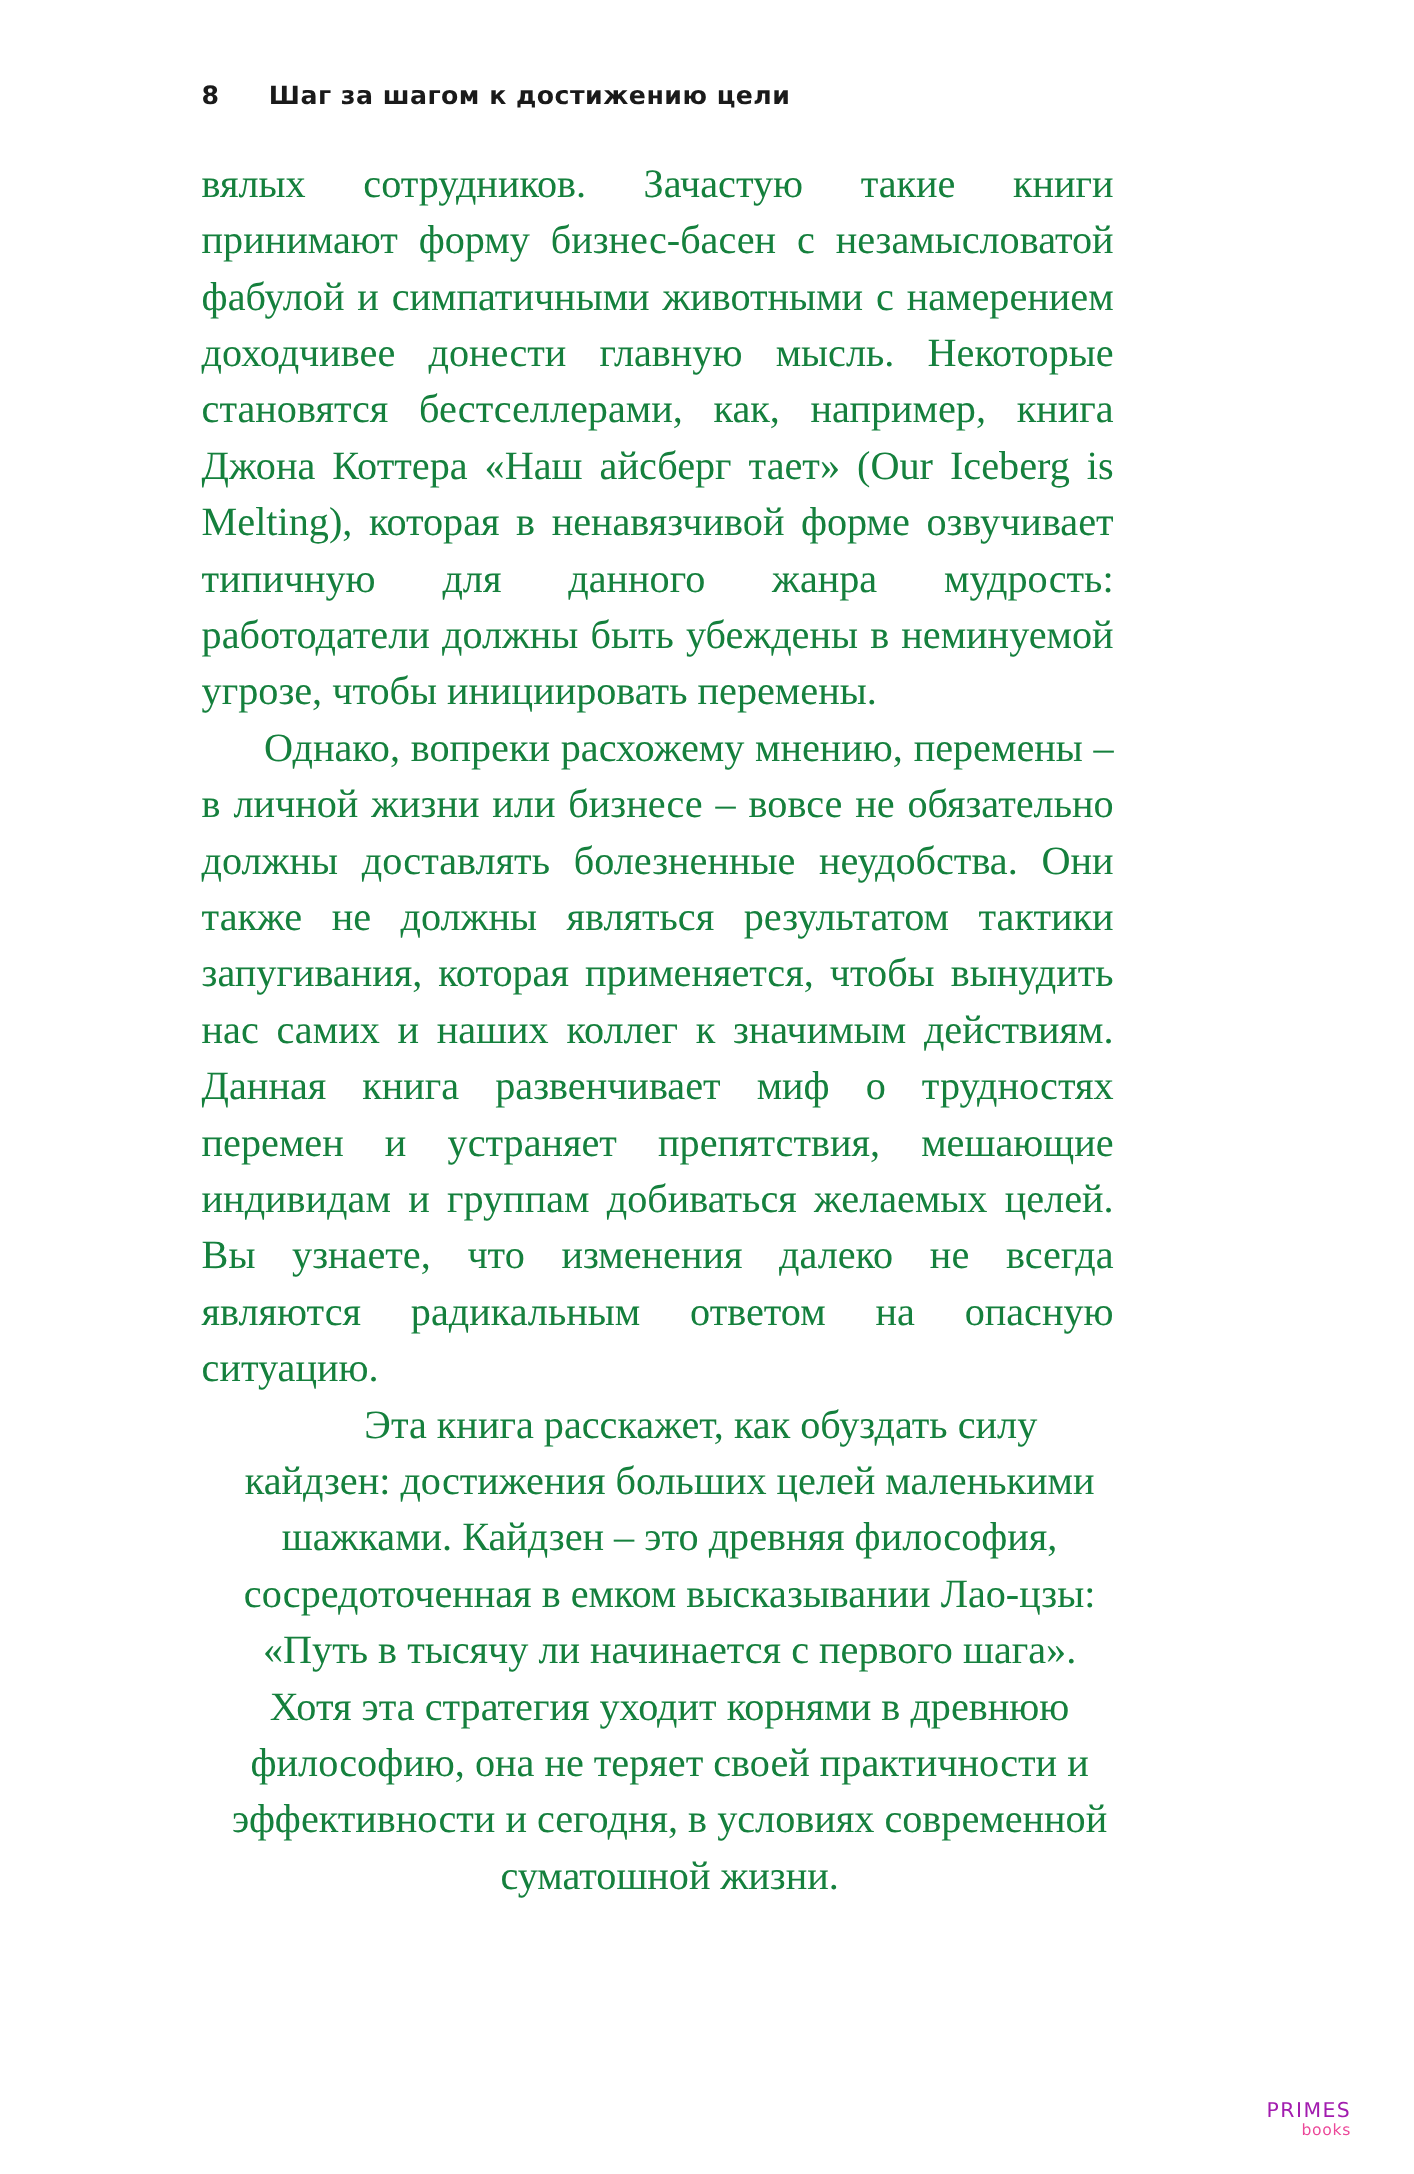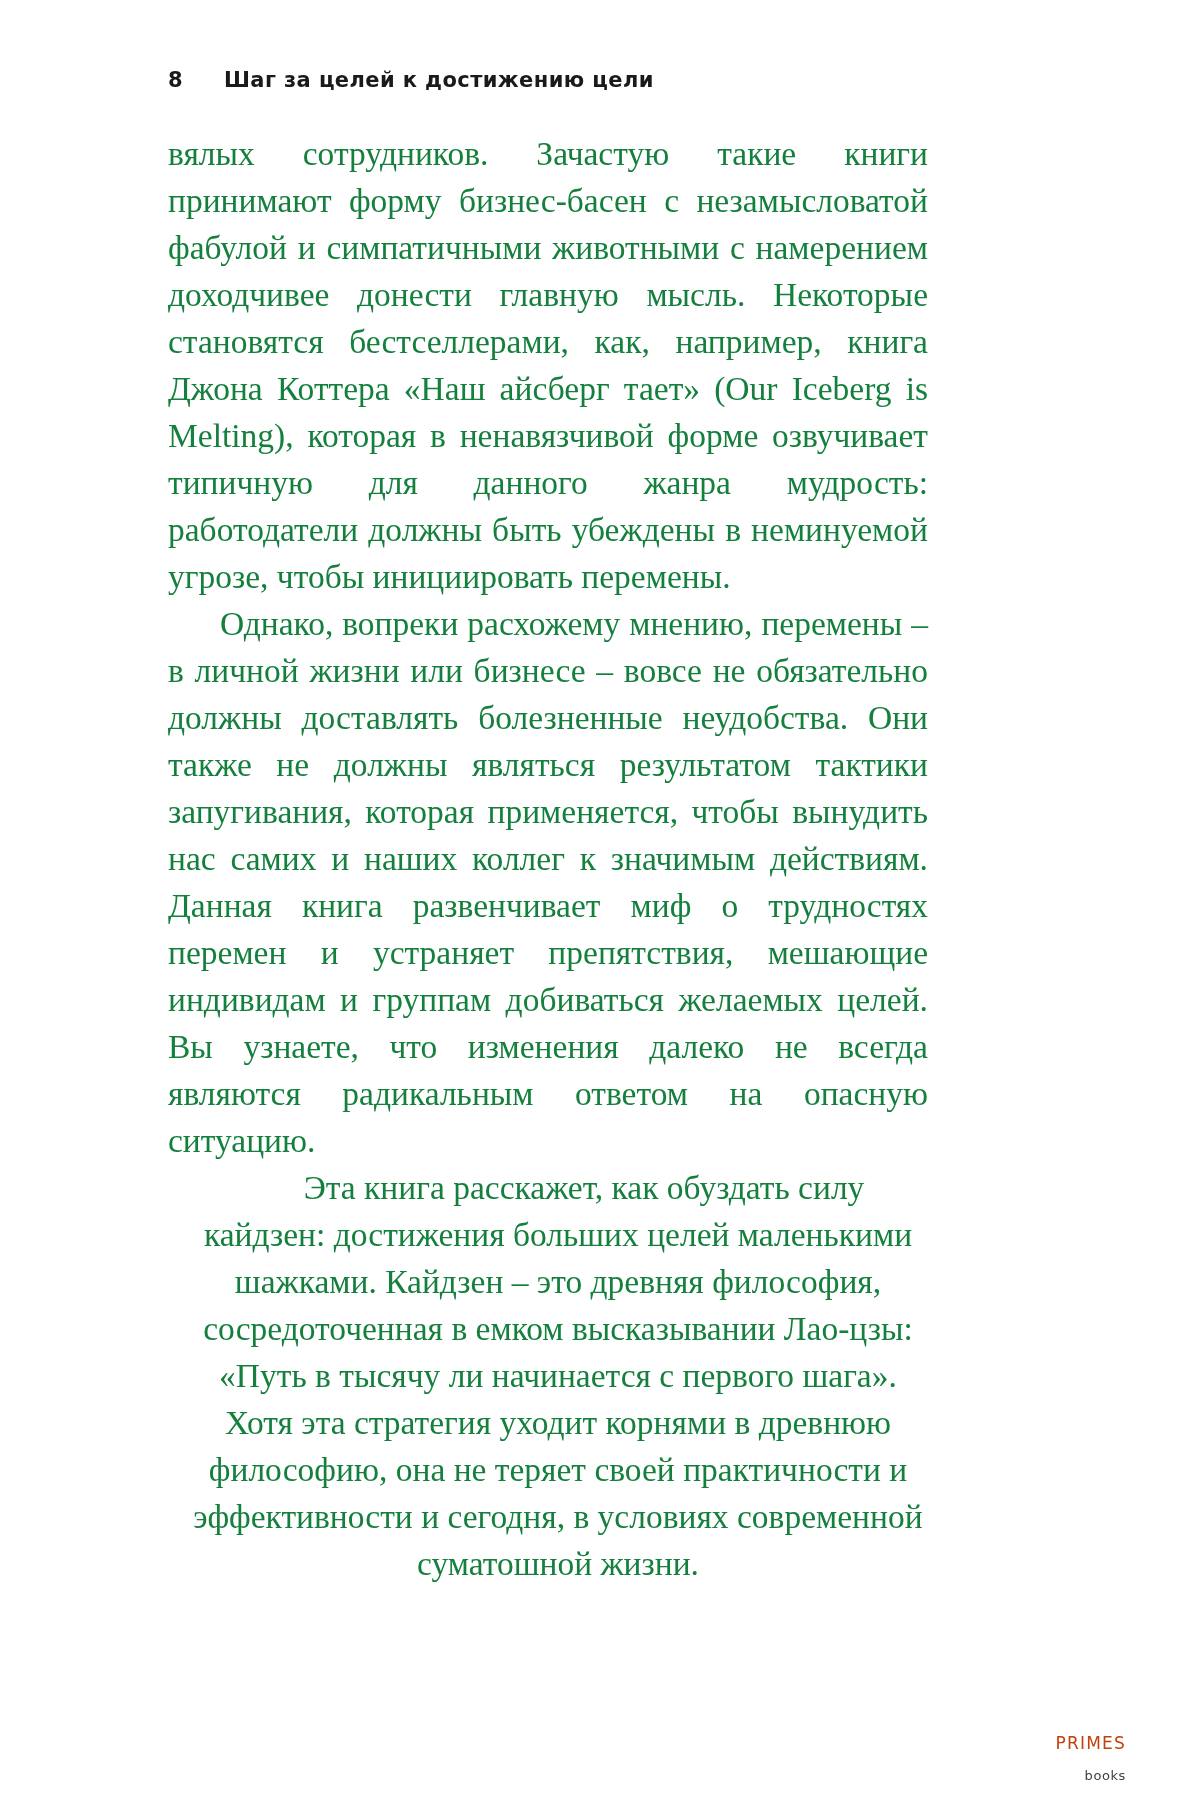--- a/index.html
+++ b/index.html
@@ -70,38 +70,38 @@
     position: absolute;
     right: 52px;
     bottom: 30px;
     text-align: right;
     line-height: 1.0;
   }
   .logo .logo-main {
     font-family: "DejaVu Sans", sans-serif;
     font-size: 17px;
     letter-spacing: 1.2px;
-    color: #c2410c;
+    color: #a21caf;
   }
   .logo .logo-sub {
     font-family: "DejaVu Sans", sans-serif;
     font-size: 13px;
     letter-spacing: 0.6px;
-    color: #404040;
-    margin-top: 17px;
+    color: #ec4899;
+    margin-top: 1px;
   }
 </style>
 </head>
 <body>
 
 <div class="page">
 
   <div class="running-head">
     <span class="folio">8</span>
-    <span class="title">Шаг за целей к достижению цели</span>
+    <span class="title">Шаг за шагом к достижению цели</span>
   </div>
 
   <div class="text-column">
     <p class="body-par">вялых сотрудников. Зачастую такие книги принимают форму бизнес-басен с незамысловатой фабулой и симпатичными животными с намерением доходчивее донести главную мысль. Некоторые становятся бестселлерами, как, например, книга Джона Коттера «Наш айсберг тает» (Our Iceberg is Melting), которая в ненавязчивой форме озвучивает типичную для данного жанра мудрость: работодатели должны быть убеждены в неминуемой угрозе, чтобы инициировать перемены.</p>
     <p class="body-par indent">Однако, вопреки расхожему мнению, перемены – в личной жизни или бизнесе – вовсе не обязательно должны доставлять болезненные неудобства. Они также не должны являться результатом тактики запугивания, которая применяется, чтобы вынудить нас самих и наших коллег к значимым действиям. Данная книга развенчивает миф о трудностях перемен и устраняет препятствия, мешающие индивидам и группам добиваться желаемых целей. Вы узнаете, что изменения далеко не всегда являются радикальным ответом на опасную ситуацию.</p>
     <p class="body-par indent last">Эта книга расскажет, как обуздать силу кайдзен: достижения больших целей маленькими шажками. Кайдзен – это древняя философия, сосредоточенная в емком высказывании Лао-цзы: «Путь в тысячу ли начинается с первого шага». Хотя эта стратегия уходит корнями в древнюю философию, она не теряет своей практичности и эффективности и сегодня, в условиях современной суматошной жизни.</p>
   </div>
 
   <div class="logo">
     <div class="logo-main">PRIMES</div>

